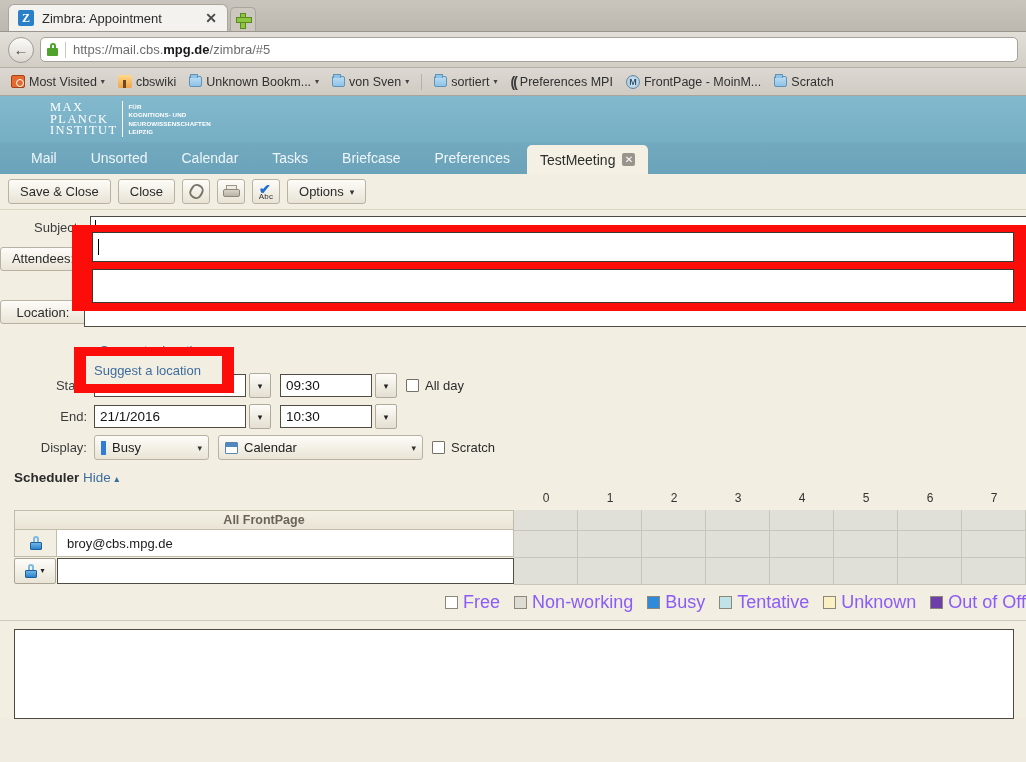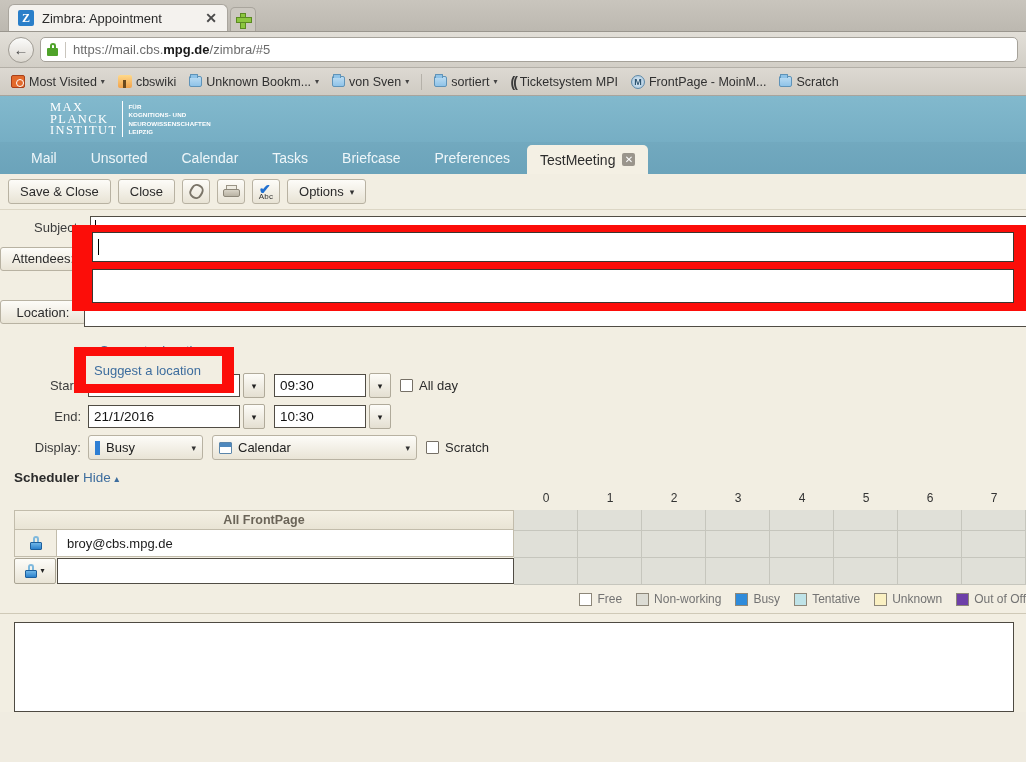--- a/index.html
+++ b/index.html
@@ -291,21 +291,21 @@
   .suggest-time { margin: 2px 0 4px 96px; color: #3d6d9e; font-size: 13px; }
   .loc-row { position: relative; }
   .suggest-loc-wrap {
     margin: 3px 0 0 86px;
     background: #f2eee2;
     display: inline-block;
     padding: 8px 12px 8px 14px;
   }
   .suggest-loc { color: #3d6d9e; font-size: 13px; }
 
-  .dt-row { display: flex; align-items: center; margin-bottom: 6px; }
+  .dt-row { display: flex; align-items: center; margin-bottom: 6px; margin-left: 6px; }
   .dt-label { width: 88px; text-align: right; padding-right: 7px; font-size: 13px; color: #3c3c3c; }
   .txtfield {
     height: 23px; background: #fff;
     border: 1px solid #504c44;
     display: flex; align-items: center;
     padding: 0 5px; font-size: 13.5px; color: #111;
   }
   .w-date { width: 152px; }
   .w-time { width: 92px; }
   .dd-btn {
@@ -407,21 +407,21 @@
   }
   .att-sel-btn .c { font-size: 8px; color: #222; }
   .att-input {
     flex: 1; height: 26px; background: #fff;
     border: 1px solid #504c44; margin-left: 1px;
   }
 
   .legend {
     display: flex; align-items: center; justify-content: flex-end;
     gap: 14px; padding: 7px 0 7px 0;
-    font-size: 12px; color: #737373;
+    font-size: 18px; color: #8b5cf6;
     border-bottom: 1px solid #cfc9b7;
   }
   .lg { display: flex; align-items: center; gap: 5px; }
   .sw { width: 13px; height: 13px; border: 1px solid #8d8779; }
 
   .notes-area { padding: 8px 0 0 14px; }
   .notes {
     width: 1000px; height: 90px;
     background: #fff; border: 1px solid #4e4a42;
   }
@@ -488,21 +488,21 @@
       <span class="caret">▾</span>
     </div>
     <span class="bm-sep"></span>
     <div class="bm">
       <span class="ic-folder"></span>
       <span>sortiert</span>
       <span class="caret">▾</span>
     </div>
     <div class="bm">
       <span class="ic-ticket">((</span>
-      <span>Ticketsystem MPI</span>
+      <span>Preferences MPI</span>
     </div>
     <div class="bm">
       <span class="ic-moin">M</span>
       <span>FrontPage - MoinM...</span>
     </div>
     <div class="bm">
       <span class="ic-folder"></span>
       <span>Scratch</span>
     </div>
   </div>

